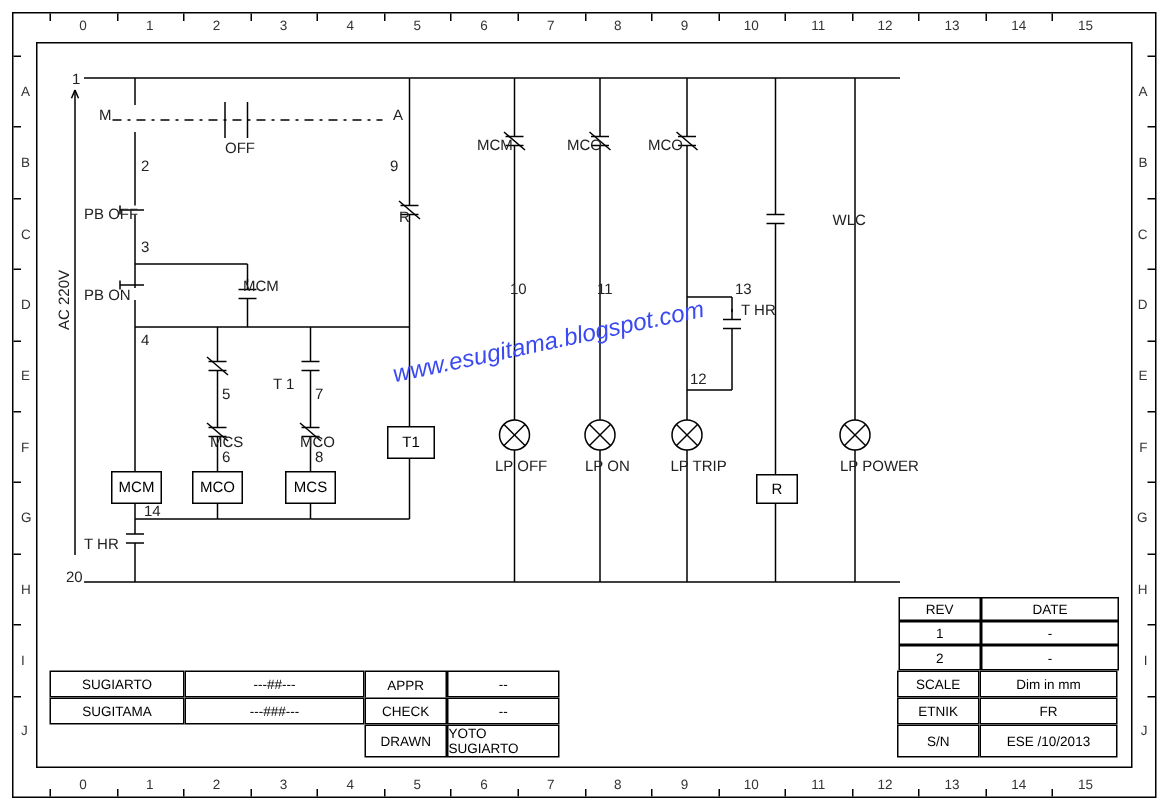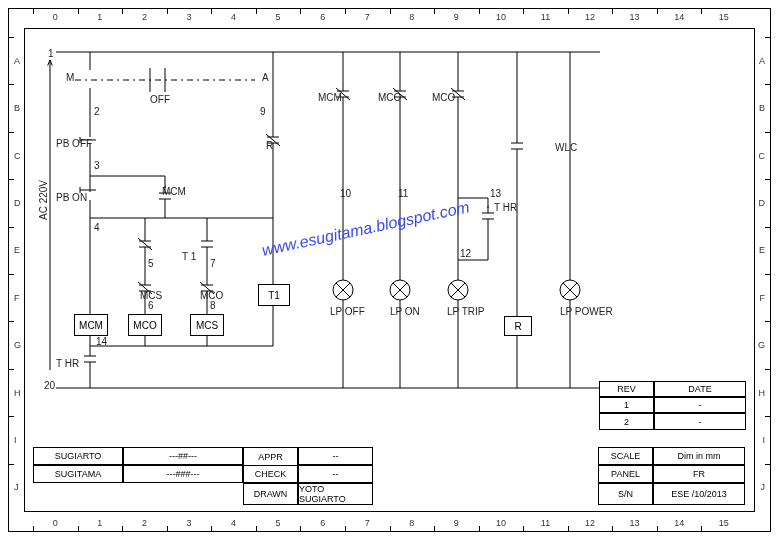--- a/index.html
+++ b/index.html
@@ -359,35 +359,35 @@
         </div>
 
 
       <div class="tbcell" style="left:565px;top:0;width:55px;height:18px;">
           <span>SCALE</span>
         </div>
       <div class="tbcell" style="left:620px;top:0;width:92px;height:18px;">
           <span>Dim in mm</span>
         </div>
       <div class="tbcell" style="left:565px;top:18px;width:55px;height:18px;">
-          <span>PANEL</span>
+          <span>ETNIK</span>
         </div>
       <div class="tbcell" style="left:620px;top:18px;width:92px;height:18px;">
           <span>FR</span>
         </div>
       <div class="tbcell" style="left:565px;top:36px;width:55px;height:22px;">
           <span>S/N</span>
         </div>
       <div class="tbcell" style="left:620px;top:36px;width:92px;height:22px;">
           <span>ESE /10/2013</span>
         </div>
     </div>
   </div>
 
-  <div style="position:absolute;right:33px;top:381px;width:147px;height:33px;">
+  <div style="position:absolute;right:33px;top:398px;width:147px;height:33px;">
     <div class="tbcell" style="left:0;top:0;width:55px;height:16px;">
         <span>REV</span>
       </div>
     <div class="tbcell" style="left:55px;top:0;width:92px;height:16px;">
         <span>DATE</span>
       </div>
     <div class="tbcell" style="left:0;top:16px;width:55px;height:16px;">
         <span>1</span>
       </div>
     <div class="tbcell" style="left:55px;top:16px;width:92px;height:16px;">

